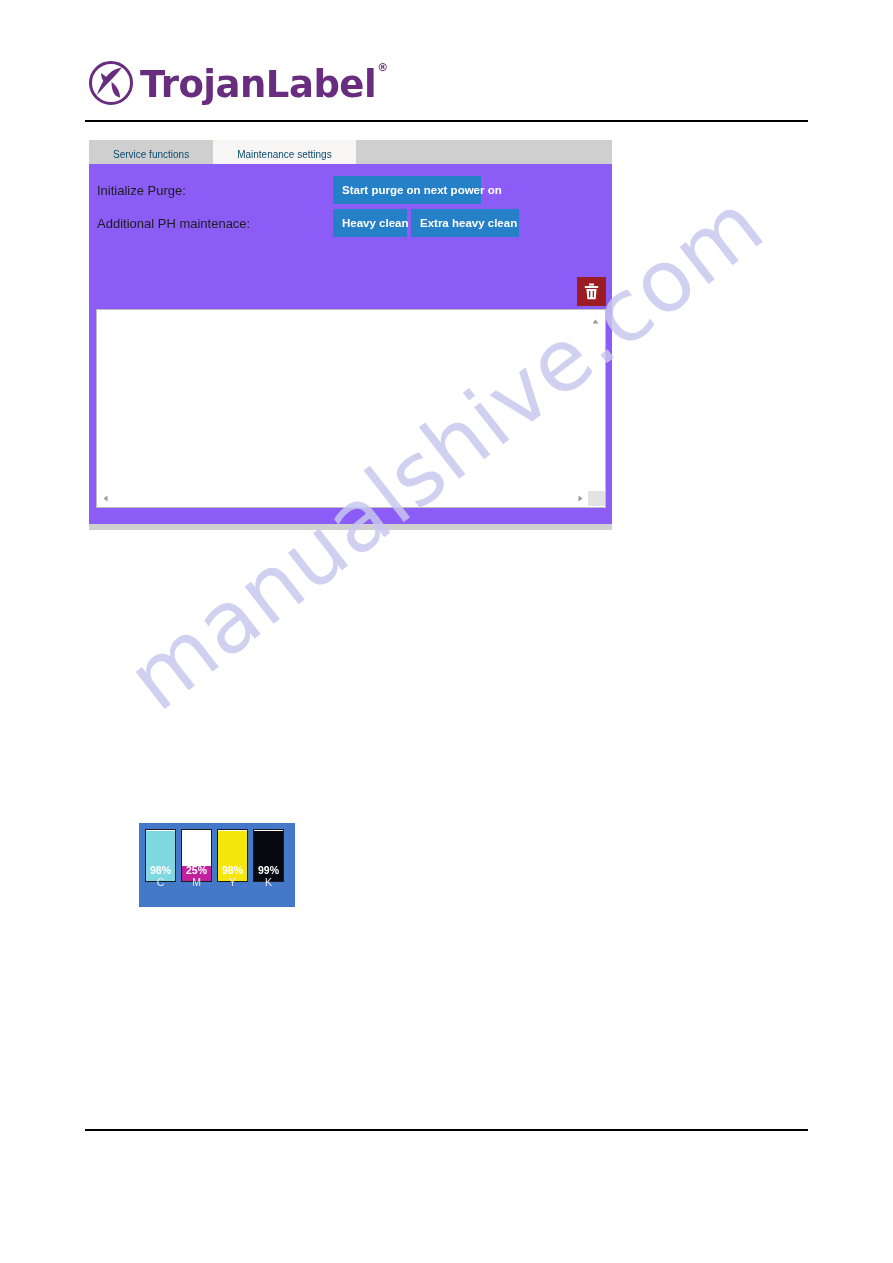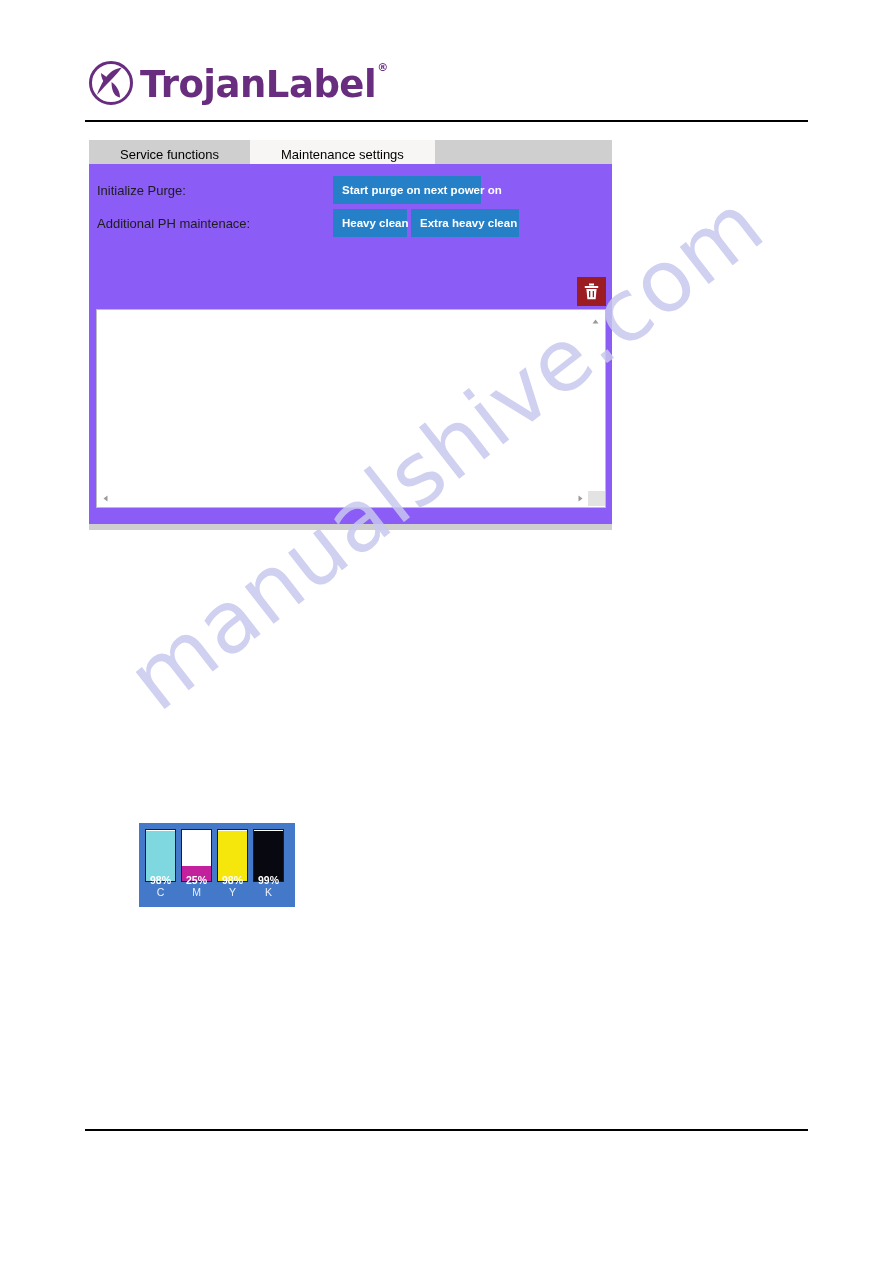--- a/index.html
+++ b/index.html
@@ -117,23 +117,23 @@
     position: absolute;
     left: 0; top: 0;
     width: 523px;
     height: 30px;
     display: flex;
     align-items: flex-end;
   }
   .top-tab {
     height: 30px;
     line-height: 30px;
-    padding: 0 31px;
-    font-size: 13px;
-    color: #000000;
+    padding: 0 24px;
+    font-size: 10px;
+    color: #0c4a6e;
     box-sizing: border-box;
     cursor: default;
     white-space: nowrap;
   }
   .top-tab.inactive-gray { background: #cfcfcf; }
   .top-tab.active-light  { background: #f7f6f4; margin-top: 19px; }
 
   #panel-body {
     position: absolute;
     left: 0; top: 24px;
@@ -330,21 +330,21 @@
   }
   .ink-fill {
     position: absolute;
     left: 0;
     bottom: 0;
     width: 100%;
   }
   #ink-labels {
     position: absolute;
     left: 6px;
-    top: 51px;
+    top: 41px;
     width: 144px;
     display: flex;
     gap: 5px;
   }
   .ink-meta { width: 31px; text-align: center; }
   .ink-pct {
     font-size: 10.5px;
     font-weight: 700;
     color: #ffffff;
     line-height: 12px;

